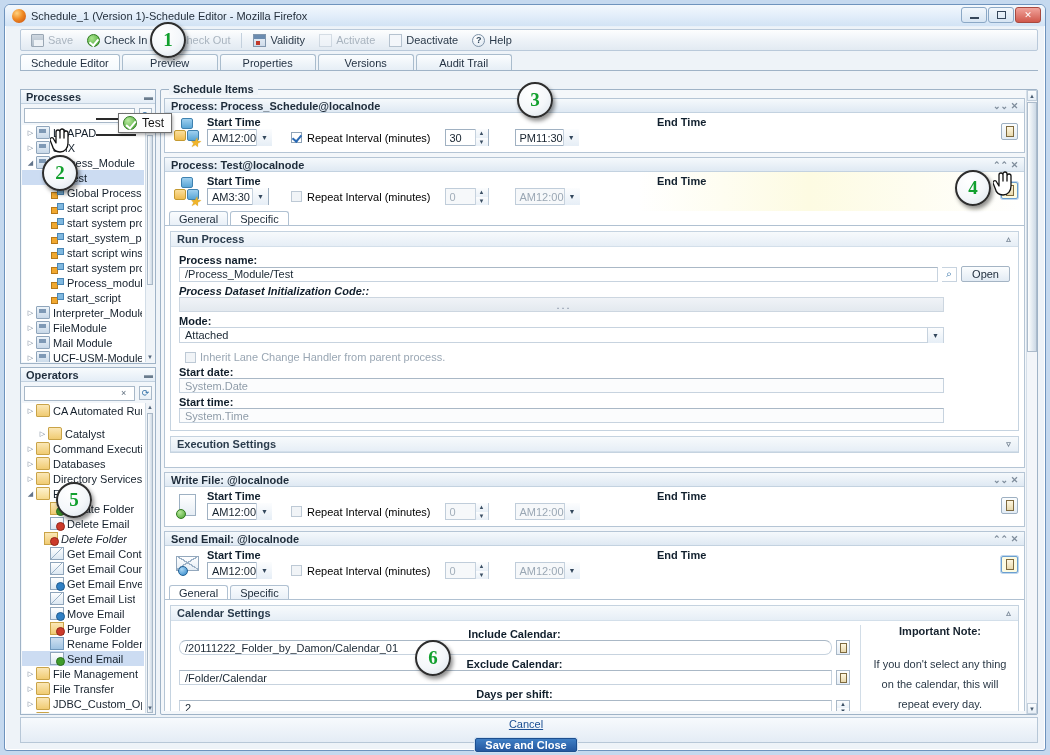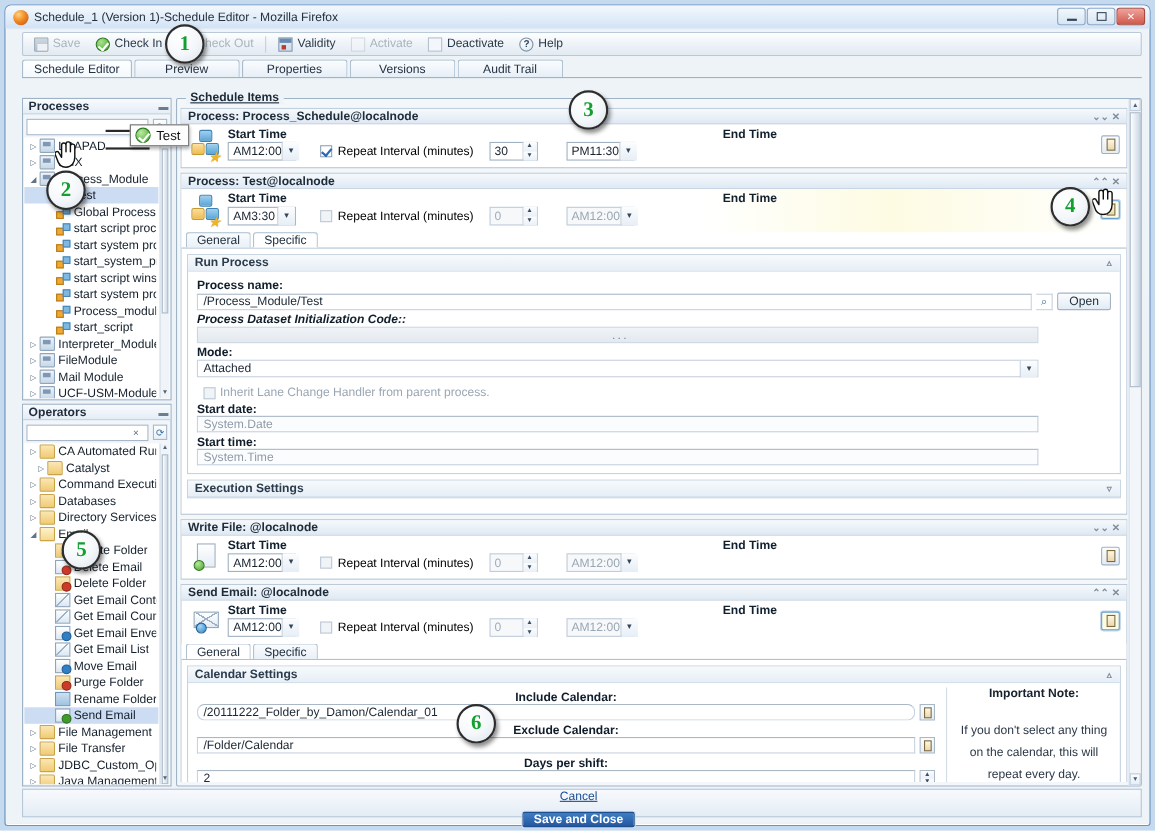--- a/index.html
+++ b/index.html
@@ -146,21 +146,21 @@
   .tscroll .thumb{ position:absolute;left:1px;right:1px;background:linear-gradient(to right,#fdfefe,#cdd9e5);border:1px solid #a9b8c7;}
   .tscroll .arw{ position:absolute;left:0;right:0;height:9px;font-size:6px;text-align:center;color:#53657a;line-height:9px;}
 
   
   .group{
     position:absolute;inset:0;border:1px solid #9fb3c7;background:#f4f7fa;
     border-radius:2px;
   }
   .group-legend{
     position:absolute;left:8px;top:-7px;background:#eef3f8;padding:0 4px;
-    font-size:11px;font-weight:bold;color:#1c2a38;text-decoration:underline;
+    font-size:11px;font-weight:bold;color:#1c2a38;
   }
   .scrollarea{ position:absolute;left:3px;right:12px;top:8px;bottom:3px;overflow:hidden; }
 
   .panel{ border:1px solid #b5c5d5;background:#fff;margin-bottom:4px;}
   .panel-hd{
     height:14px;display:flex;align-items:center;
     background:linear-gradient(to bottom,#f5f9fc,#dfe9f3);
     border-bottom:1px solid #c3d2e0;
     padding:0 4px 0 6px;font-size:11px;font-weight:bold;color:#1e2c3a;
   }
@@ -477,21 +477,21 @@
             <span class="xclear">×</span>
             <div class="mini-btn">⟳</div>
           </div>
           <div class="tree" id="op-tree">
               <div style="position: absolute; left: 0px; right: 10px; top: 0px;">
                 <div class="trow" style="padding-left: 3px;">
                   <span class="twist">▷</span>
                   <span class="tico ico-fold"></span>
                   <span style="overflow: hidden;">CA Automated Run Book</span>
                 </div>
-                <div class="trow" style="padding-left: 10px;">
+                <div class="trow" style="padding-left: 15px; margin-top: 8px;">
                   <span class="twist">▷</span>
                   <span class="tico ico-fold"></span>
                   <span style="overflow: hidden;">Catalyst</span>
                 </div>
                 <div class="trow" style="padding-left: 3px;">
                   <span class="twist">▷</span>
                   <span class="tico ico-fold"></span>
                   <span style="overflow: hidden;">Command Execution</span>
                 </div>
                 <div class="trow" style="padding-left: 3px;">
@@ -512,21 +512,21 @@
                 <div class="trow" style="padding-left: 17px;">
                   <span class="twist"></span>
                   <span class="tico ico-folg"></span>
                   <span style="overflow: hidden;">Create Folder</span>
                 </div>
                 <div class="trow" style="padding-left: 17px;">
                   <span class="twist"></span>
                   <span class="tico ico-mailr"></span>
                   <span style="overflow: hidden;">Delete Email</span>
                 </div>
-                <div class="trow" style="padding-left: 17px;">
+                <div class="trow" style="padding-left: 11px; font-style: italic;">
                   <span class="twist"></span>
                   <span class="tico ico-folr"></span>
                   <span style="overflow: hidden;">Delete Folder</span>
                 </div>
                 <div class="trow" style="padding-left: 17px;">
                   <span class="twist"></span>
                   <span class="tico ico-mail"></span>
                   <span style="overflow: hidden;">Get Email Content</span>
                 </div>
                 <div class="trow" style="padding-left: 17px;">

